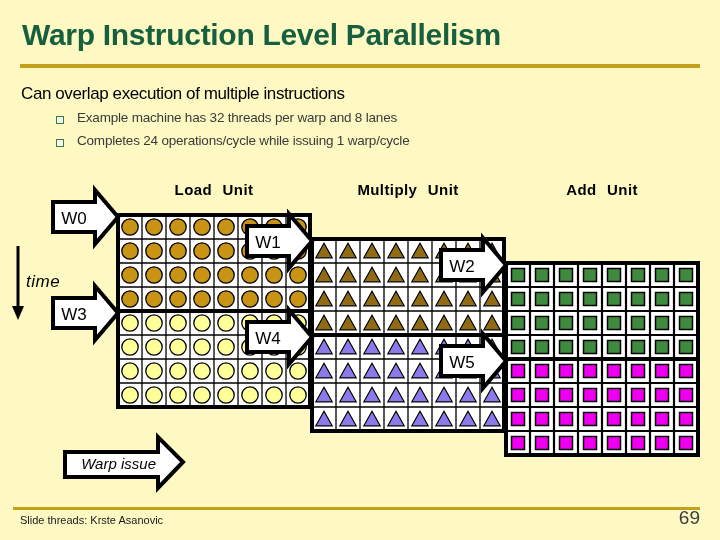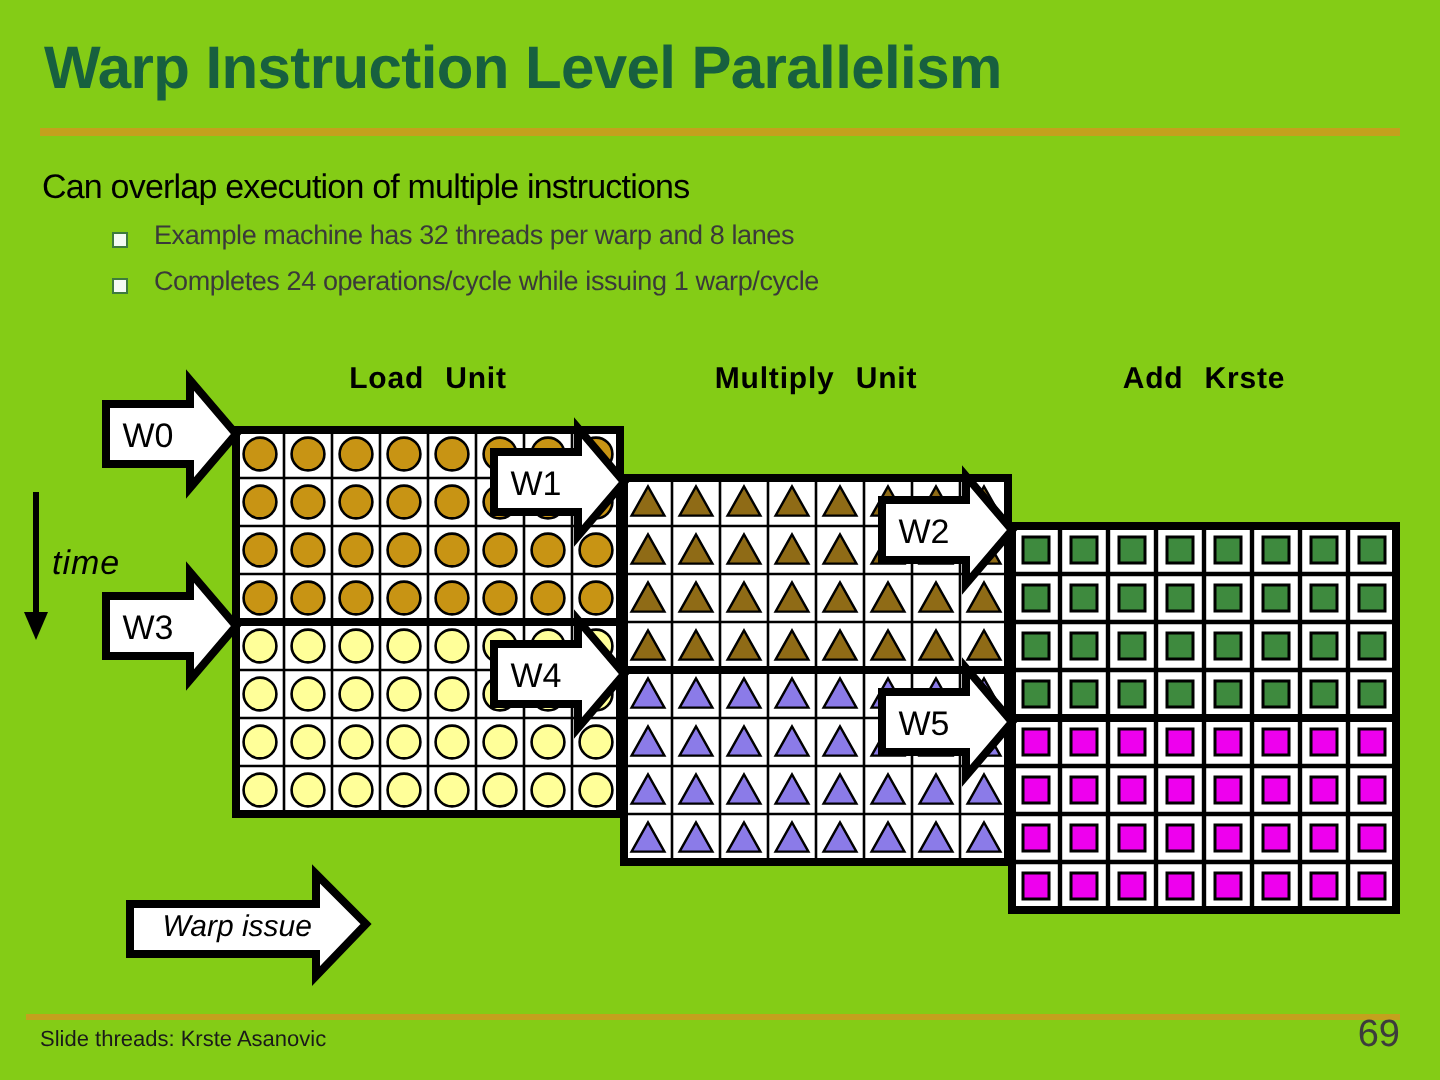--- a/index.html
+++ b/index.html
@@ -1,16 +1,16 @@
 <!DOCTYPE html>
 <html><head>
 <meta charset="utf-8">
 <style>
   html,body{margin:0;padding:0;background:#ffffff;}
-  .slide{position:relative;width:720px;height:540px;background:#84cc16;overflow:hidden;
+  .slide{position:relative;width:720px;height:540px;background:#fef9c3;overflow:hidden;
          font-family:"Liberation Sans", sans-serif;}
   .title{position:absolute;left:22px;top:18px;font-size:30px;font-weight:bold;
          color:#17603f;letter-spacing:-0.3px;white-space:nowrap;}
   .title-rule{position:absolute;left:20px;top:64px;width:680px;height:4px;background:#c4a11d;}
   .heading{position:absolute;left:21px;top:84px;font-size:17px;color:#000;
            letter-spacing:-0.4px;white-space:nowrap;}
   .bullet-row{position:absolute;left:56px;display:flex;align-items:center;white-space:nowrap;}
   .bullet-row .marker{width:6px;height:6px;border:1.5px solid #3e7a3e;background:#f4faf4;
                       margin-top:4px;margin-right:13px;flex:none;}
   .bullet-row .btext{font-size:13.5px;color:#3a3a3a;letter-spacing:-0.2px;}
@@ -39,21 +39,21 @@
     <span class="marker"></span>
     <span class="btext">Example machine has 32 threads per warp and 8 lanes</span>
   </div>
   <div class="bullet-row" style="top:133px">
     <span class="marker"></span>
     <span class="btext">Completes 24 operations/cycle while issuing 1 warp/cycle</span>
   </div>
 
   <div class="unit-header" style="left:214px">Load Unit</div>
   <div class="unit-header" style="left:408px">Multiply Unit</div>
-  <div class="unit-header" style="left:602px">Add Krste</div>
+  <div class="unit-header" style="left:602px">Add Unit</div>
 
   <svg id="diagram" width="720" height="540">
       <g>
         <rect x="118" y="215" width="192" height="192" fill="#fff"></rect>
         <circle cx="130" cy="227" r="8.2" fill="#c89414" stroke="#000" stroke-width="1.3"></circle>
         <circle cx="154" cy="227" r="8.2" fill="#c89414" stroke="#000" stroke-width="1.3"></circle>
         <circle cx="178" cy="227" r="8.2" fill="#c89414" stroke="#000" stroke-width="1.3"></circle>
         <circle cx="202" cy="227" r="8.2" fill="#c89414" stroke="#000" stroke-width="1.3"></circle>
         <circle cx="226" cy="227" r="8.2" fill="#c89414" stroke="#000" stroke-width="1.3"></circle>
         <circle cx="250" cy="227" r="8.2" fill="#c89414" stroke="#000" stroke-width="1.3"></circle>

